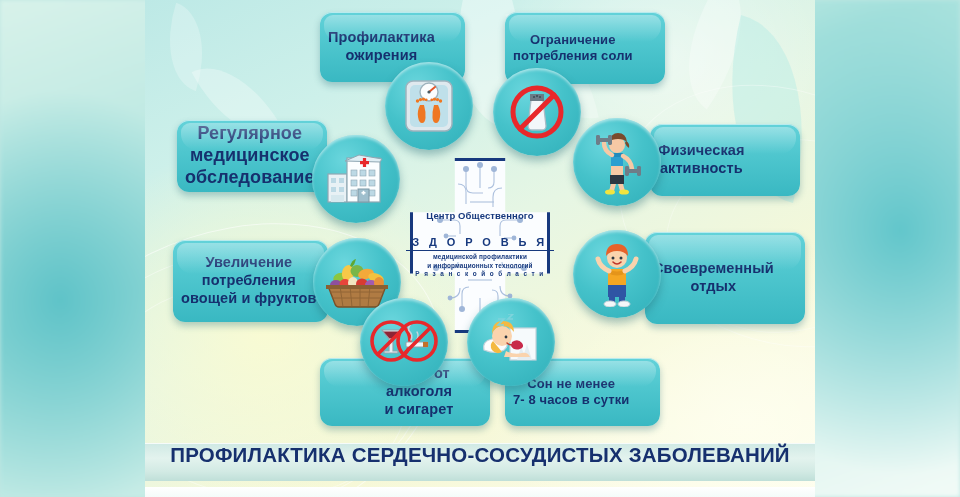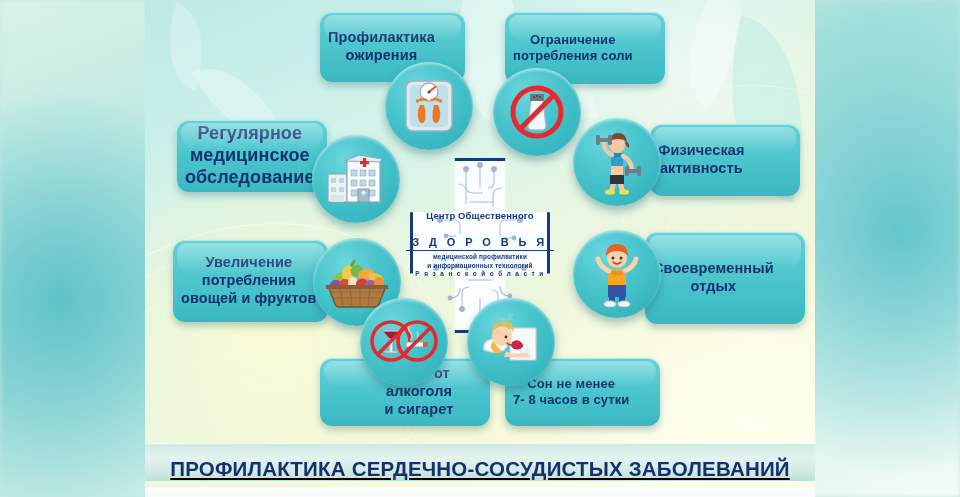--- a/index.html
+++ b/index.html
@@ -101,23 +101,22 @@
   .lt1{font-size:9.5px;font-weight:bold;letter-spacing:.1px;white-space:nowrap;}
   .lt2{font-size:11px;font-weight:bold;letter-spacing:3.4px;white-space:nowrap;margin-top:15px;}
   .ltrule{height:1px;background:#17397e;margin:2px 12px 2px;}
   .lt3{font-size:6.4px;font-weight:bold;letter-spacing:.15px;white-space:nowrap;line-height:1.35;}
   .lt4{font-size:6.4px;font-weight:bold;letter-spacing:1.4px;white-space:nowrap;line-height:1.35;}
 
   
   .banner{
     position:absolute;left:145px;top:443px;width:670px;height:38px;
     background:linear-gradient(180deg,#cfe9e4 0%,#e3f3ee 40%,#d2eae4 75%,#bfdfd8 100%);
-    display:flex;align-items:flex-end;justify-content:center;
+    display:flex;align-items:flex-start;justify-content:center;
     box-shadow:inset 0 1px 0 rgba(255,255,255,.8);
-    text-decoration:underline;
   }
   .banner-text{
     color:#16306e;font-weight:bold;font-size:20.5px;letter-spacing:.2px;white-space:nowrap;
   }
   .banner-shadow{
     position:absolute;left:145px;top:487px;width:670px;height:10px;
     background:linear-gradient(180deg,#ffffff 0%,#f4fbf9 100%);
   }
 </style>
 </head>

